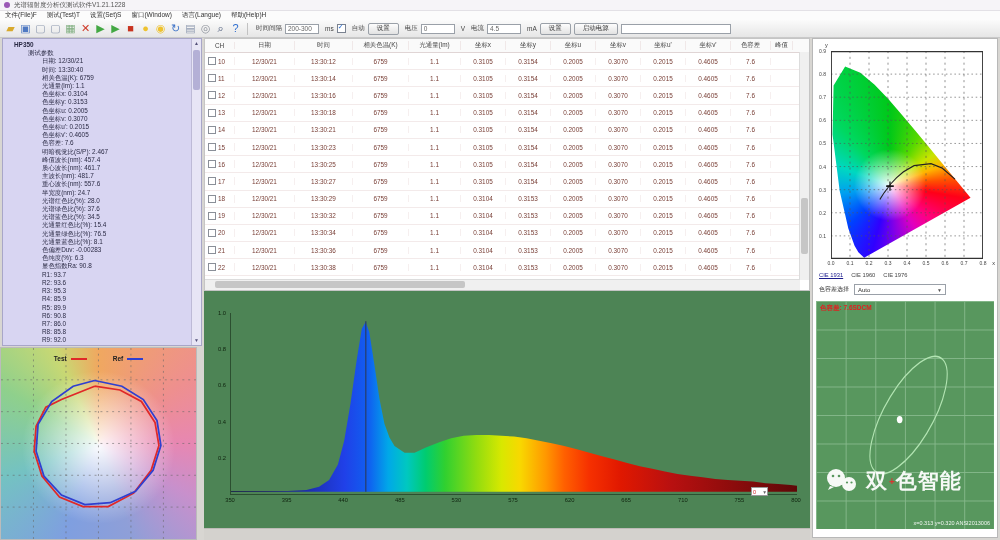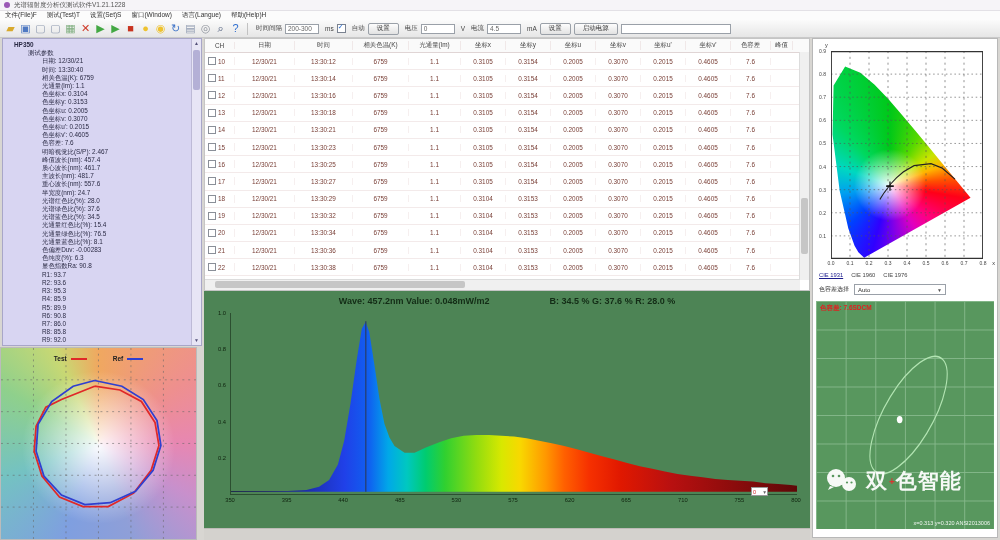--- a/index.html
+++ b/index.html
@@ -541,24 +541,20 @@
       </svg>
       <span class="brand">双</span>
       <span class="plus">+</span>
       <span class="brand">色智能</span>
     </div>
     <span class="dfoot">x=0.313 y=0.320 ANSI2013006</span>
   </div>
 </div>
 
 <div id="spectrum">
-  <div id="spec-title">
-    <span>Wave: 457.2nm Value: 0.048mW/m2</span>
-    <span>B: 34.5 %  G: 37.6 %  R: 28.0 %</span>
-  </div>
   <div id="spec-plot">
     <svg id="spec-svg" viewBox="0 0 1000 400" preserveAspectRatio="none">
       <defs>
         <linearGradient id="sg" x1="0" y1="0" x2="1" y2="0">
           <stop offset="0" stop-color="#10104a"></stop>
             <stop offset="0.067" stop-color="#1a1a70"></stop>
           <stop offset="0.20" stop-color="#2040e8"></stop>
             <stop offset="0.244" stop-color="#1060f0"></stop>
           <stop offset="0.278" stop-color="#00a8e8"></stop>
             <stop offset="0.311" stop-color="#00c8c0"></stop>

